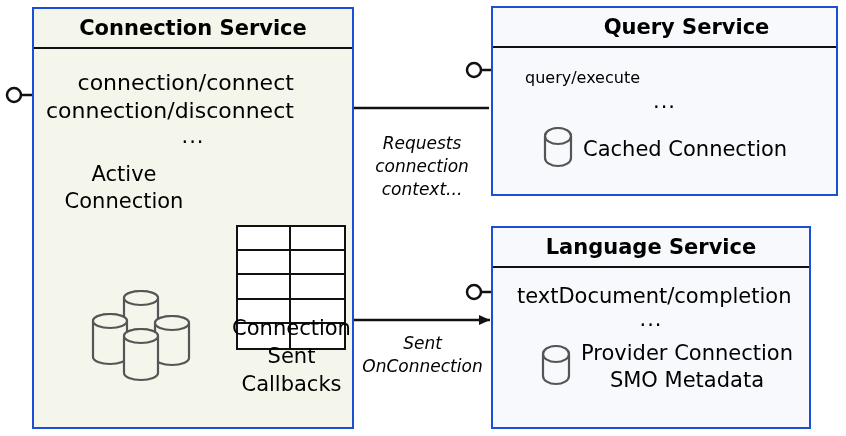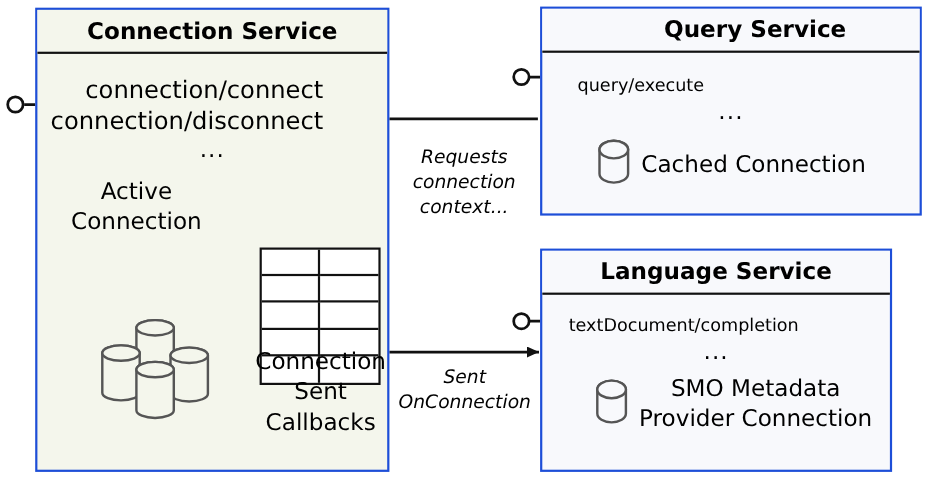--- a/index.html
+++ b/index.html
@@ -170,21 +170,21 @@
     height: 203px;
     background: #f8f9fc;
   }
   #language-service .box-title { height: 40px; background: #f8f9fc; }
   #language-service .box-body { top: 40px; height: 159px; }
 
   #language-service .op-main {
     position: absolute;
     left: 24px;
     top: 16px;
-    font-size: 16px;
+    font-size: 21px;
     line-height: 24px;
     white-space: nowrap;
   }
   #language-service .ellipsis-center { top: 40px; }
 
   #language-db-row {
     left: 48px;
     top: 72px;
   }
   .db-caption-2line {
@@ -348,22 +348,22 @@
     <div class="db-row" id="language-db-row">
       <span>
         <svg width="30" height="42" viewBox="0 0 30 42" xmlns="http://www.w3.org/2000/svg">
           <g fill="#f8f9fc" stroke="#555555" stroke-width="2.2">
             <path d="M2,10 a13,8 0 0,1 26,0 l0,22 a13,8 0 0,1 -26,0 Z"></path>
             <ellipse cx="15" cy="10" rx="13" ry="8"></ellipse>
           </g>
         </svg>
       </span>
       <span class="db-caption-2line">
+        <div>Provider Connection</div>
         <div>SMO Metadata</div>
-        <div>Provider Connection</div>
       </span>
     </div>
   </div>
 </div>
 
 <div class="arrow-label" id="label-requests">
   <div>Requests</div>
   <div>connection</div>
   <div>context...</div>
 </div>

